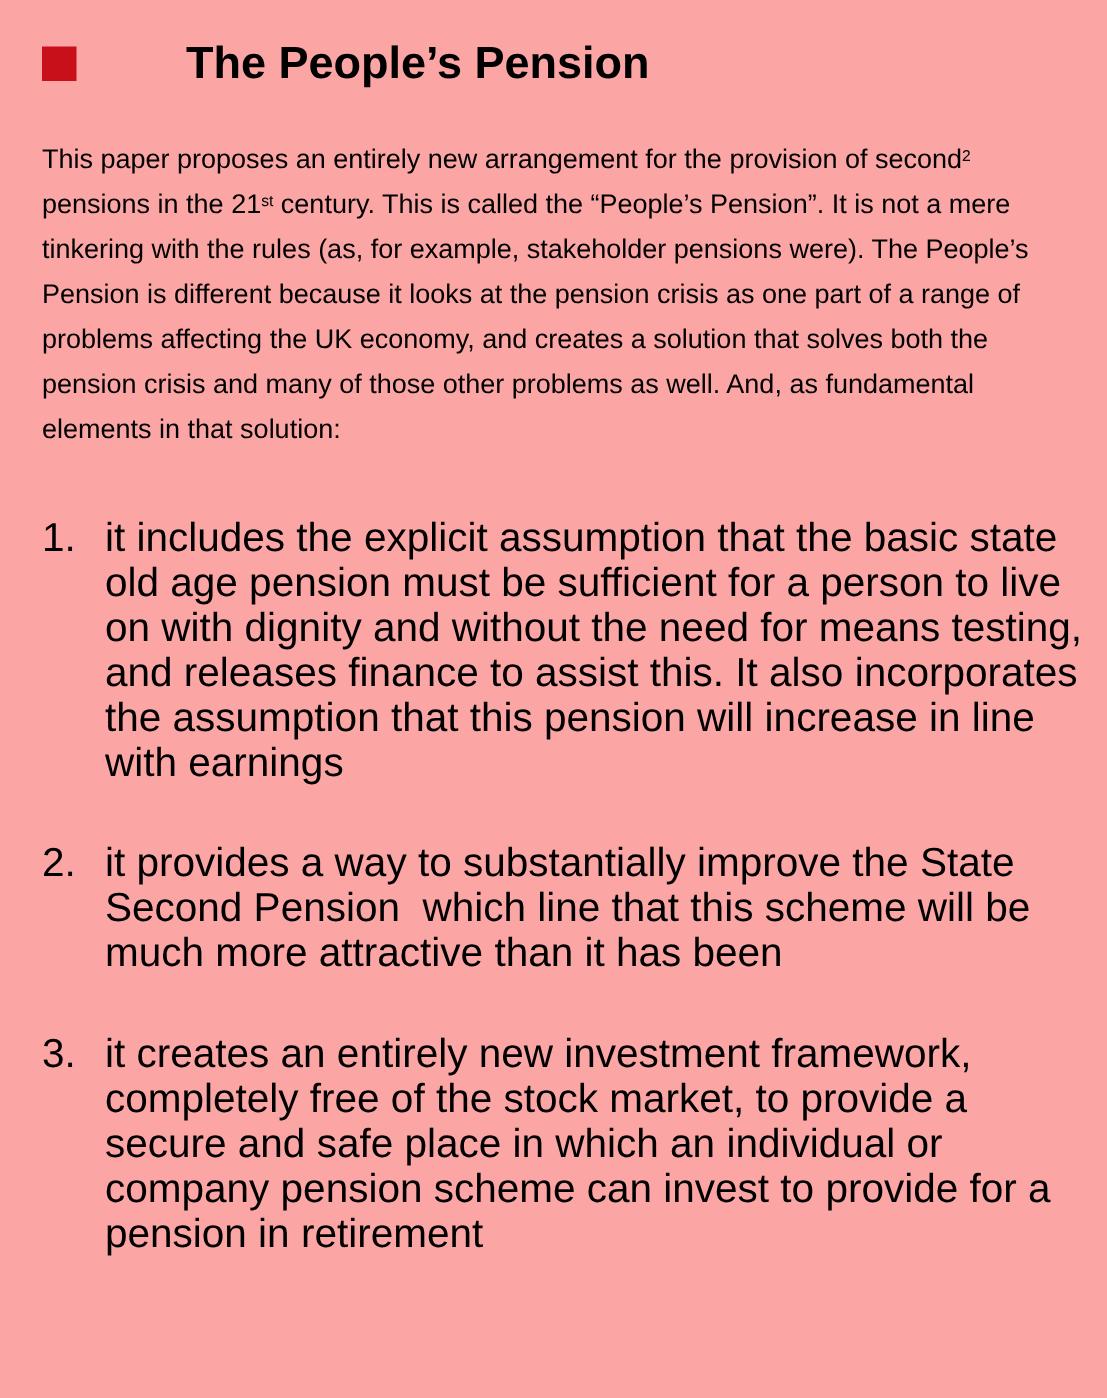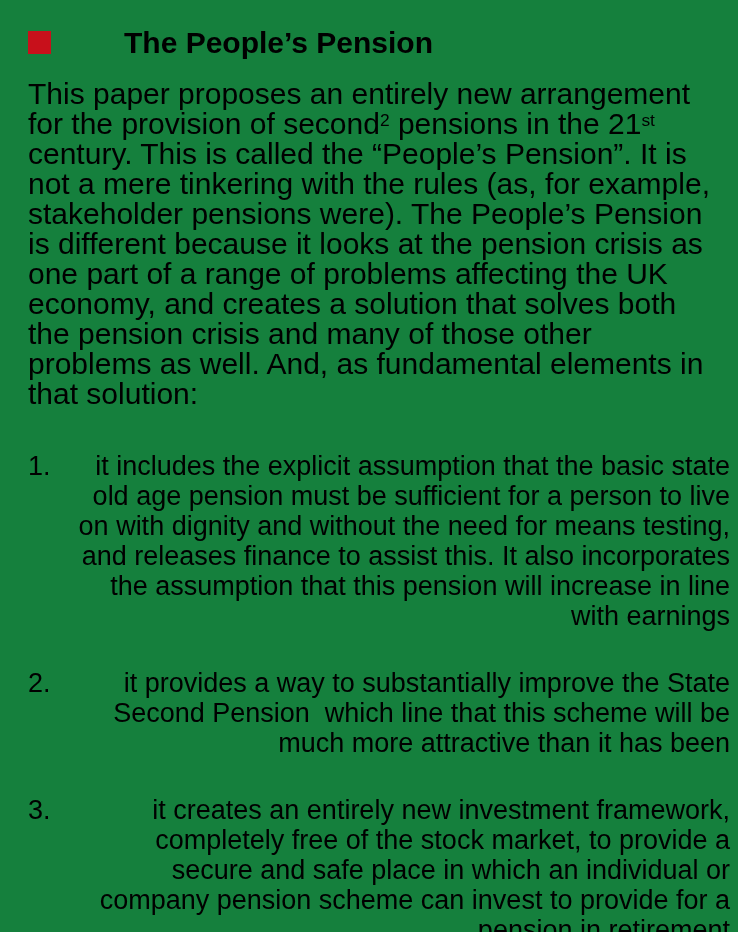--- a/index.html
+++ b/index.html
@@ -1,20 +1,20 @@
 <!DOCTYPE html>
 <html><head>
 <meta charset="utf-8">
 <style>
   html, body { margin: 0; padding: 0; background: #ffffff; }
   .page {
     position: relative;
     width: 738px;
     height: 932px;
-    background: #15803d;
+    background: #fca5a5;
     color: #000000;
     font-family: "Liberation Sans", "DejaVu Sans", sans-serif;
     overflow: hidden;
   }
   .title-row {
     display: flex;
     align-items: flex-start;
     margin: 27px 0 0 28px;
   }
   .bullet {
@@ -24,23 +24,23 @@
     flex: none;
     background: #c8101b;
   }
   .title {
     margin: 0 0 0 73px;
     font-size: 30px;
     line-height: 32px;
     font-weight: 700;
   }
   .intro {
-    margin: 20px 0 0 28px;
+    margin: 32px 0 0 28px;
     width: 694px;
-    font-size: 30px;
+    font-size: 18px;
     line-height: 30px;
   }
   .intro sup {
     font-size: 58%;
     line-height: 0;
     vertical-align: baseline;
     position: relative;
     top: -0.48em;
   }
   .numbered-list {
@@ -55,21 +55,20 @@
     font-size: 27px;
     line-height: 30px;
   }
   .list-item .num {
     width: 42px;
     flex: none;
   }
   .list-item .txt {
     width: 660px;
     white-space: pre-wrap;
-    text-align: right;
   }
 </style>
 </head>
 <body>
 
 <div class="page">
 
   <header class="title-row">
     <div class="bullet" style="background: rgb(200, 16, 27);"></div>
     <h1 class="title">The People’s Pension</h1>

